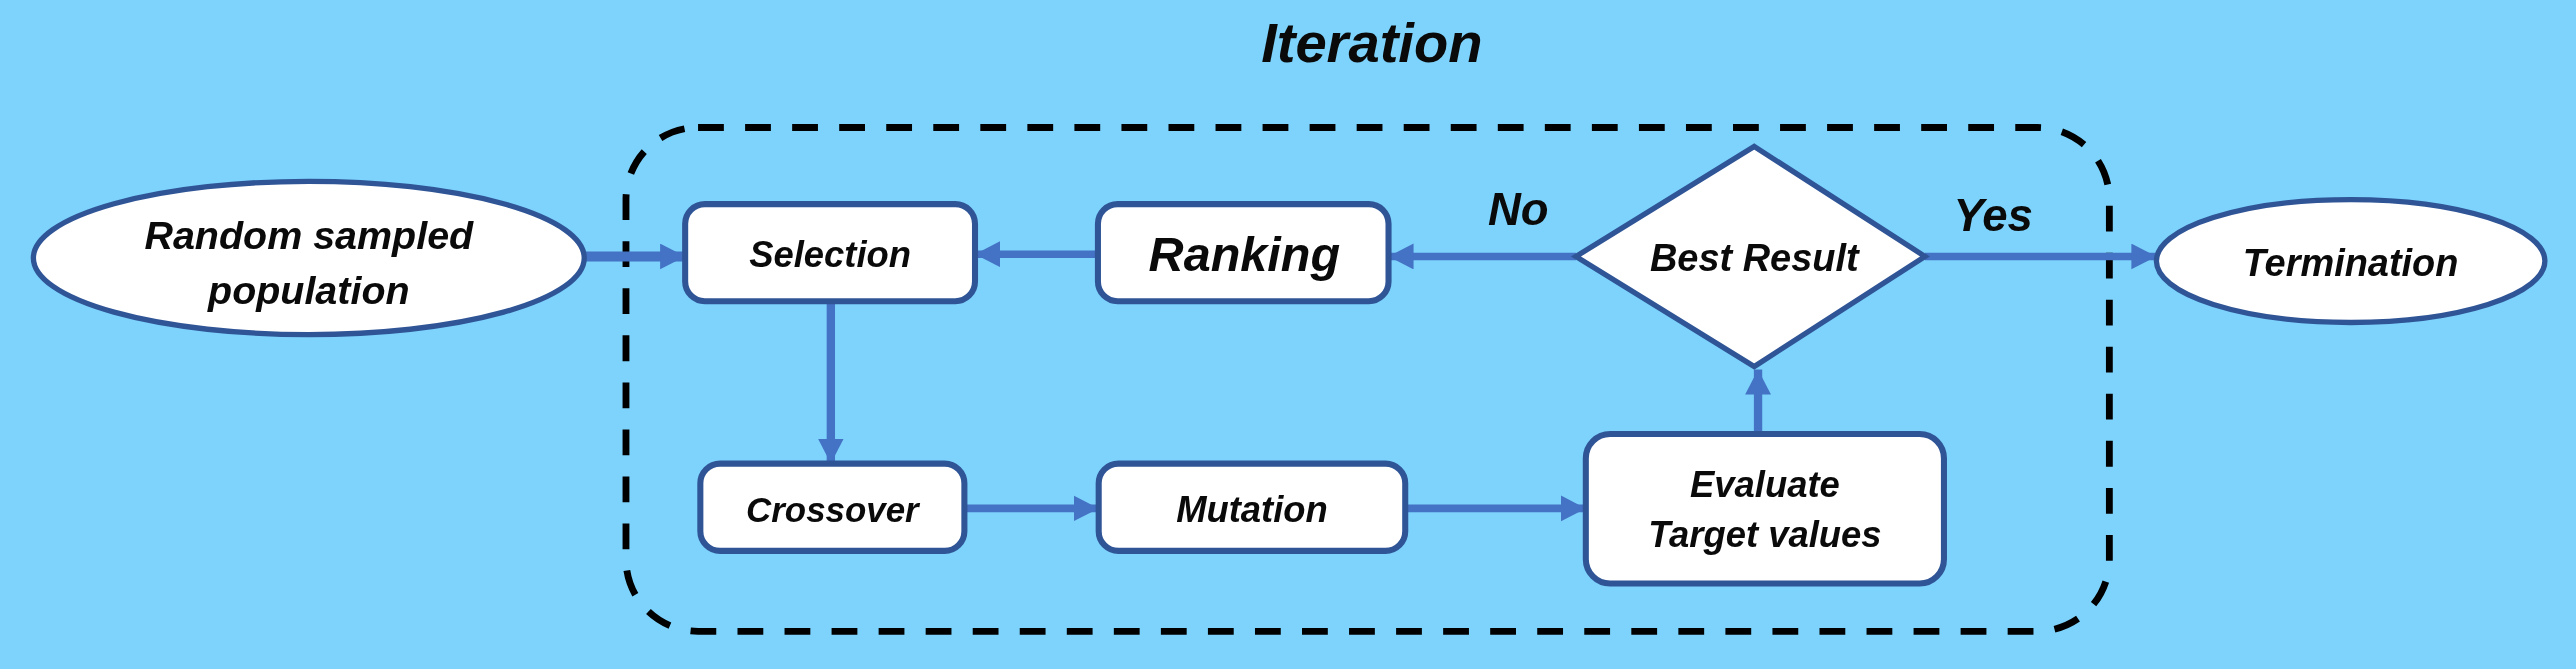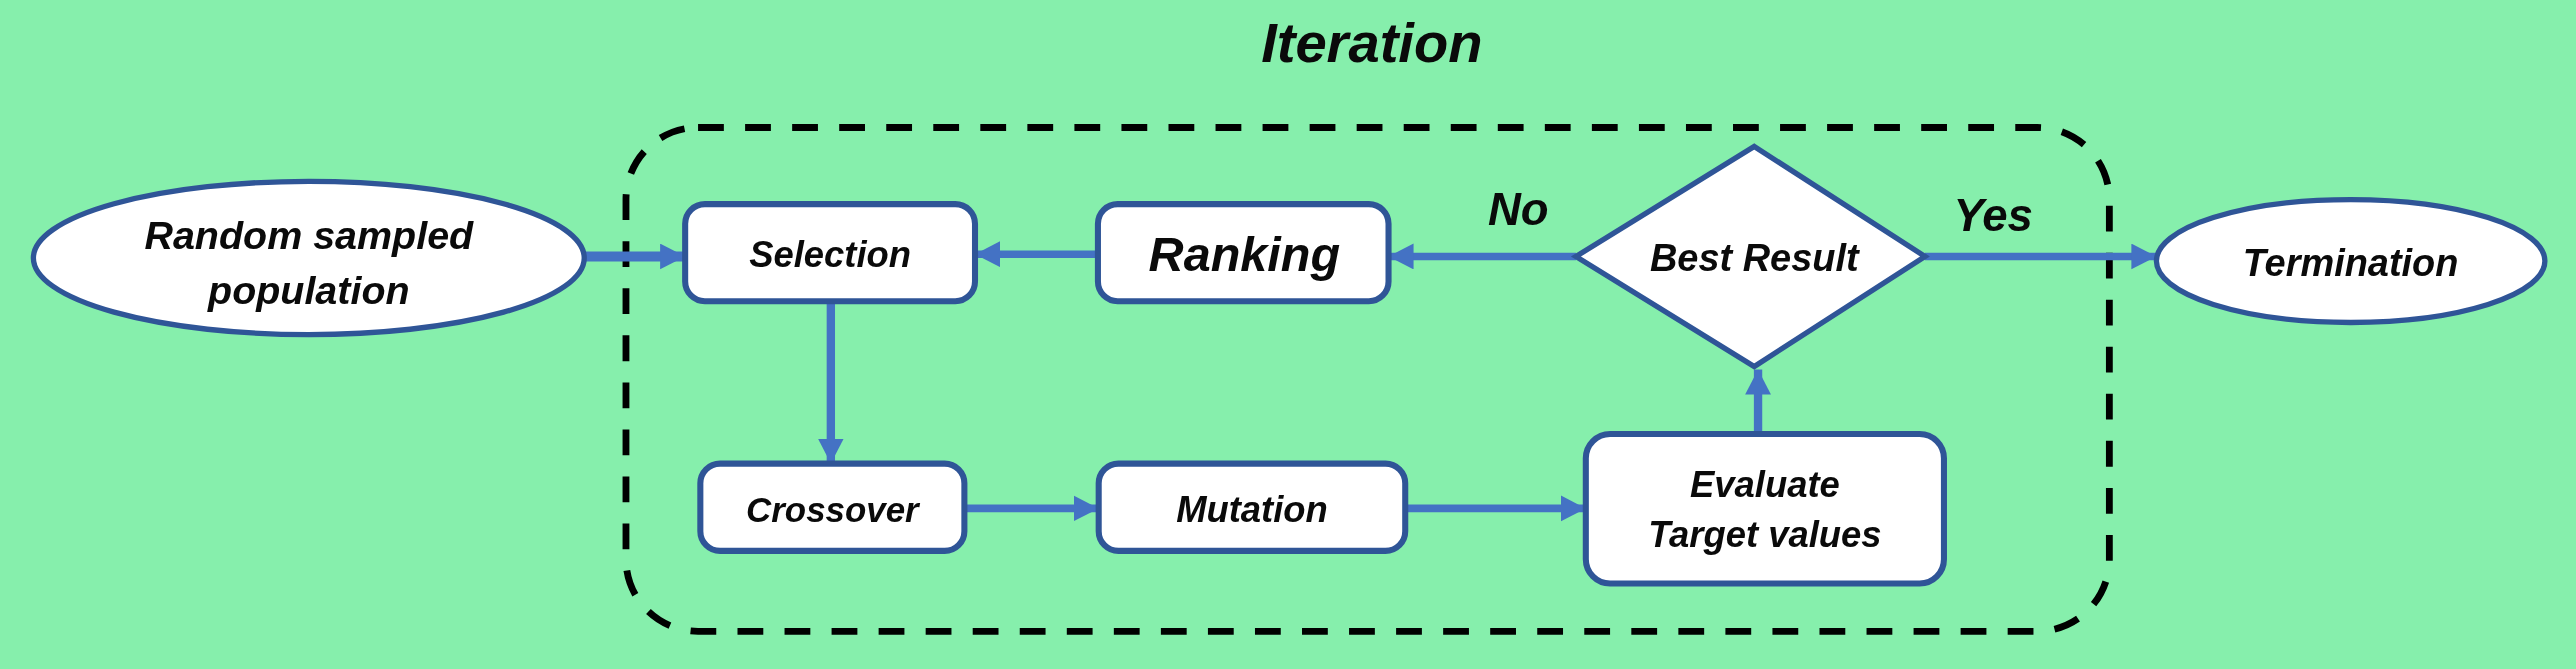--- a/index.html
+++ b/index.html
@@ -1,16 +1,16 @@
 <!DOCTYPE html>
 <html style="font-size:12px"><head>
 <meta charset="utf-8">
 <style>
   html,body{margin:0;padding:0;background:#ffffff;}
-  .stage{position:relative;width:2576px;height:670px;background:#86efac;overflow:hidden;}
+  .stage{position:relative;width:2576px;height:670px;background:#7dd3fc;overflow:hidden;}
   svg{display:block;}
   .shape{fill:#ffffff;stroke:#2F5597;stroke-width:8;}
   .shape-thin{fill:#ffffff;stroke:#2F5597;stroke-width:7;}
   .arrow{stroke:#4472C4;fill:none;}
   .boundary{fill:none;stroke:#000000;stroke-width:9;stroke-dasharray:34 28;}
   .lbl{font-family:"Liberation Sans",sans-serif;font-style:italic;font-weight:700;
        fill:#0a0a0a;text-anchor:middle;}
 </style>
 </head>
 <body>

